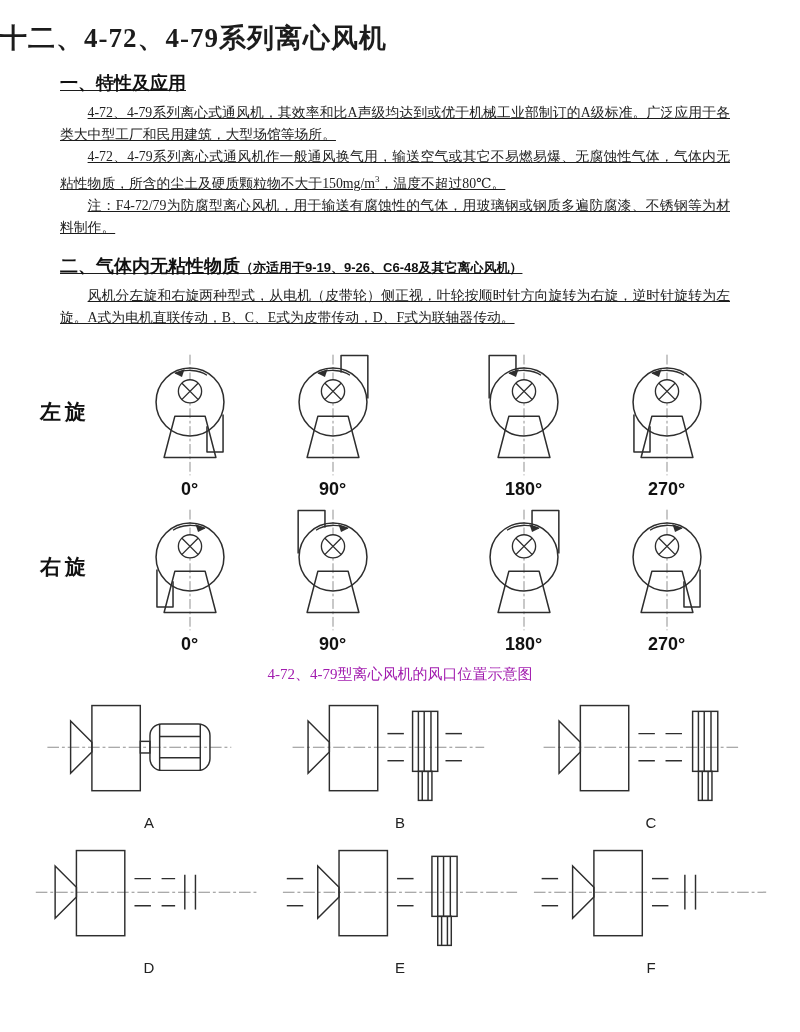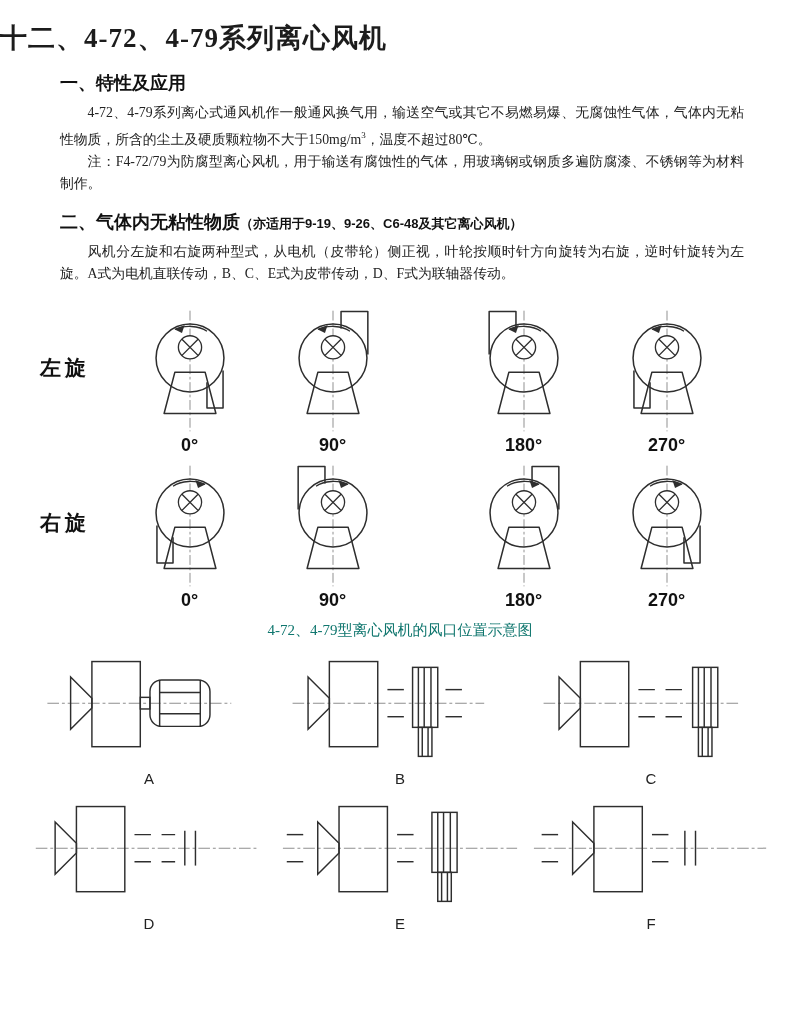--- a/index.html
+++ b/index.html
@@ -10,21 +10,21 @@
     color:#1c1c1c;
   }
   .page { width:800px; height:1032px; position:relative; }
 
   .doc-title {
     text-align:left; font-size:27px; font-weight:bold;
     letter-spacing:1px; padding-top:20px;
     font-family:"Liberation Serif","DejaVu Serif",serif;
   }
 
-  .content { padding:0 56px 0 60px; }
+  .content { padding:0 70px 0 60px;text-decoration:underline; }
 
   .sec-heading {
     font-family:"Liberation Sans","DejaVu Sans",sans-serif;
     font-weight:bold; font-size:18px; color:#111;
     margin-top:15px; margin-bottom:7px;
   }
   .sec-heading .note {
     font-size:13px; font-weight:bold; letter-spacing:0;text-align:right;
   }
 
@@ -46,21 +46,21 @@
   .fan-cell { width:143px; flex:0 0 auto; text-align:center; }
   .fan-cell.wgap { margin-left:48px; }
   .fan-cell svg { display:block; margin:0 auto; }
   .angle-label {
     font-family:"Liberation Sans","DejaVu Sans",sans-serif;
     font-size:18px; color:#111; margin-top:0px;
   }
   .mir { transform:scaleX(-1); }
 
   .fig-caption {
-    text-align:center; font-size:15px; color:#0f766e; margin-top:10px;
+    text-align:center; font-size:15px; color:#a21caf; margin-top:10px;
   }
 
   
   .trans-area { margin-top:8px; padding:0 28px; }
   .trans-row { display:flex; justify-content:space-between; margin-top:6px; }
   .trans-cell { width:242px; text-align:center; }
   .trans-cell svg { display:block; }
   .trans-letter {
     font-family:"Liberation Sans","DejaVu Sans",sans-serif;
     font-size:15px; color:#222; margin-top:2px;
@@ -70,20 +70,21 @@
 <body>
 
 <div class="page">
 
   <div class="doc-title">十二、4-72、4-79系列离心风机</div>
 
   <div class="content">
 
     <div class="sec-heading">一、特性及应用</div>
 
+    <p class="para">4-72、4-79系列离心式通风机，其效率和比A声级均达到或优于机械工业部制订的A级标准。广泛应用于各类大中型工厂和民用建筑，大型场馆等场所。</p>
     <p class="para"><span>4-72、4-79系列离心式通风机作一般通风换气用，输送空气或其它不易燃易爆、无腐蚀性气体，气体内无粘性物质，所含的尘土及硬质颗粒物不大于150mg/m</span><sup>3</sup><span>，温度不超过80℃。</span></p>
     <p class="para">注：F4-72/79为防腐型离心风机，用于输送有腐蚀性的气体，用玻璃钢或钢质多遍防腐漆、不锈钢等为材料制作。</p>
 
     <div class="sec-heading"><span>二、气体内无粘性物质</span><span class="note">（亦适用于9-19、9-26、C6-48及其它离心风机）</span></div>
 
     <p class="para">风机分左旋和右旋两种型式，从电机（皮带轮）侧正视，叶轮按顺时针方向旋转为右旋，逆时针旋转为左旋。A式为电机直联传动，B、C、E式为皮带传动，D、F式为联轴器传动。</p>
   </div>
 
   <div class="fan-area">
 

